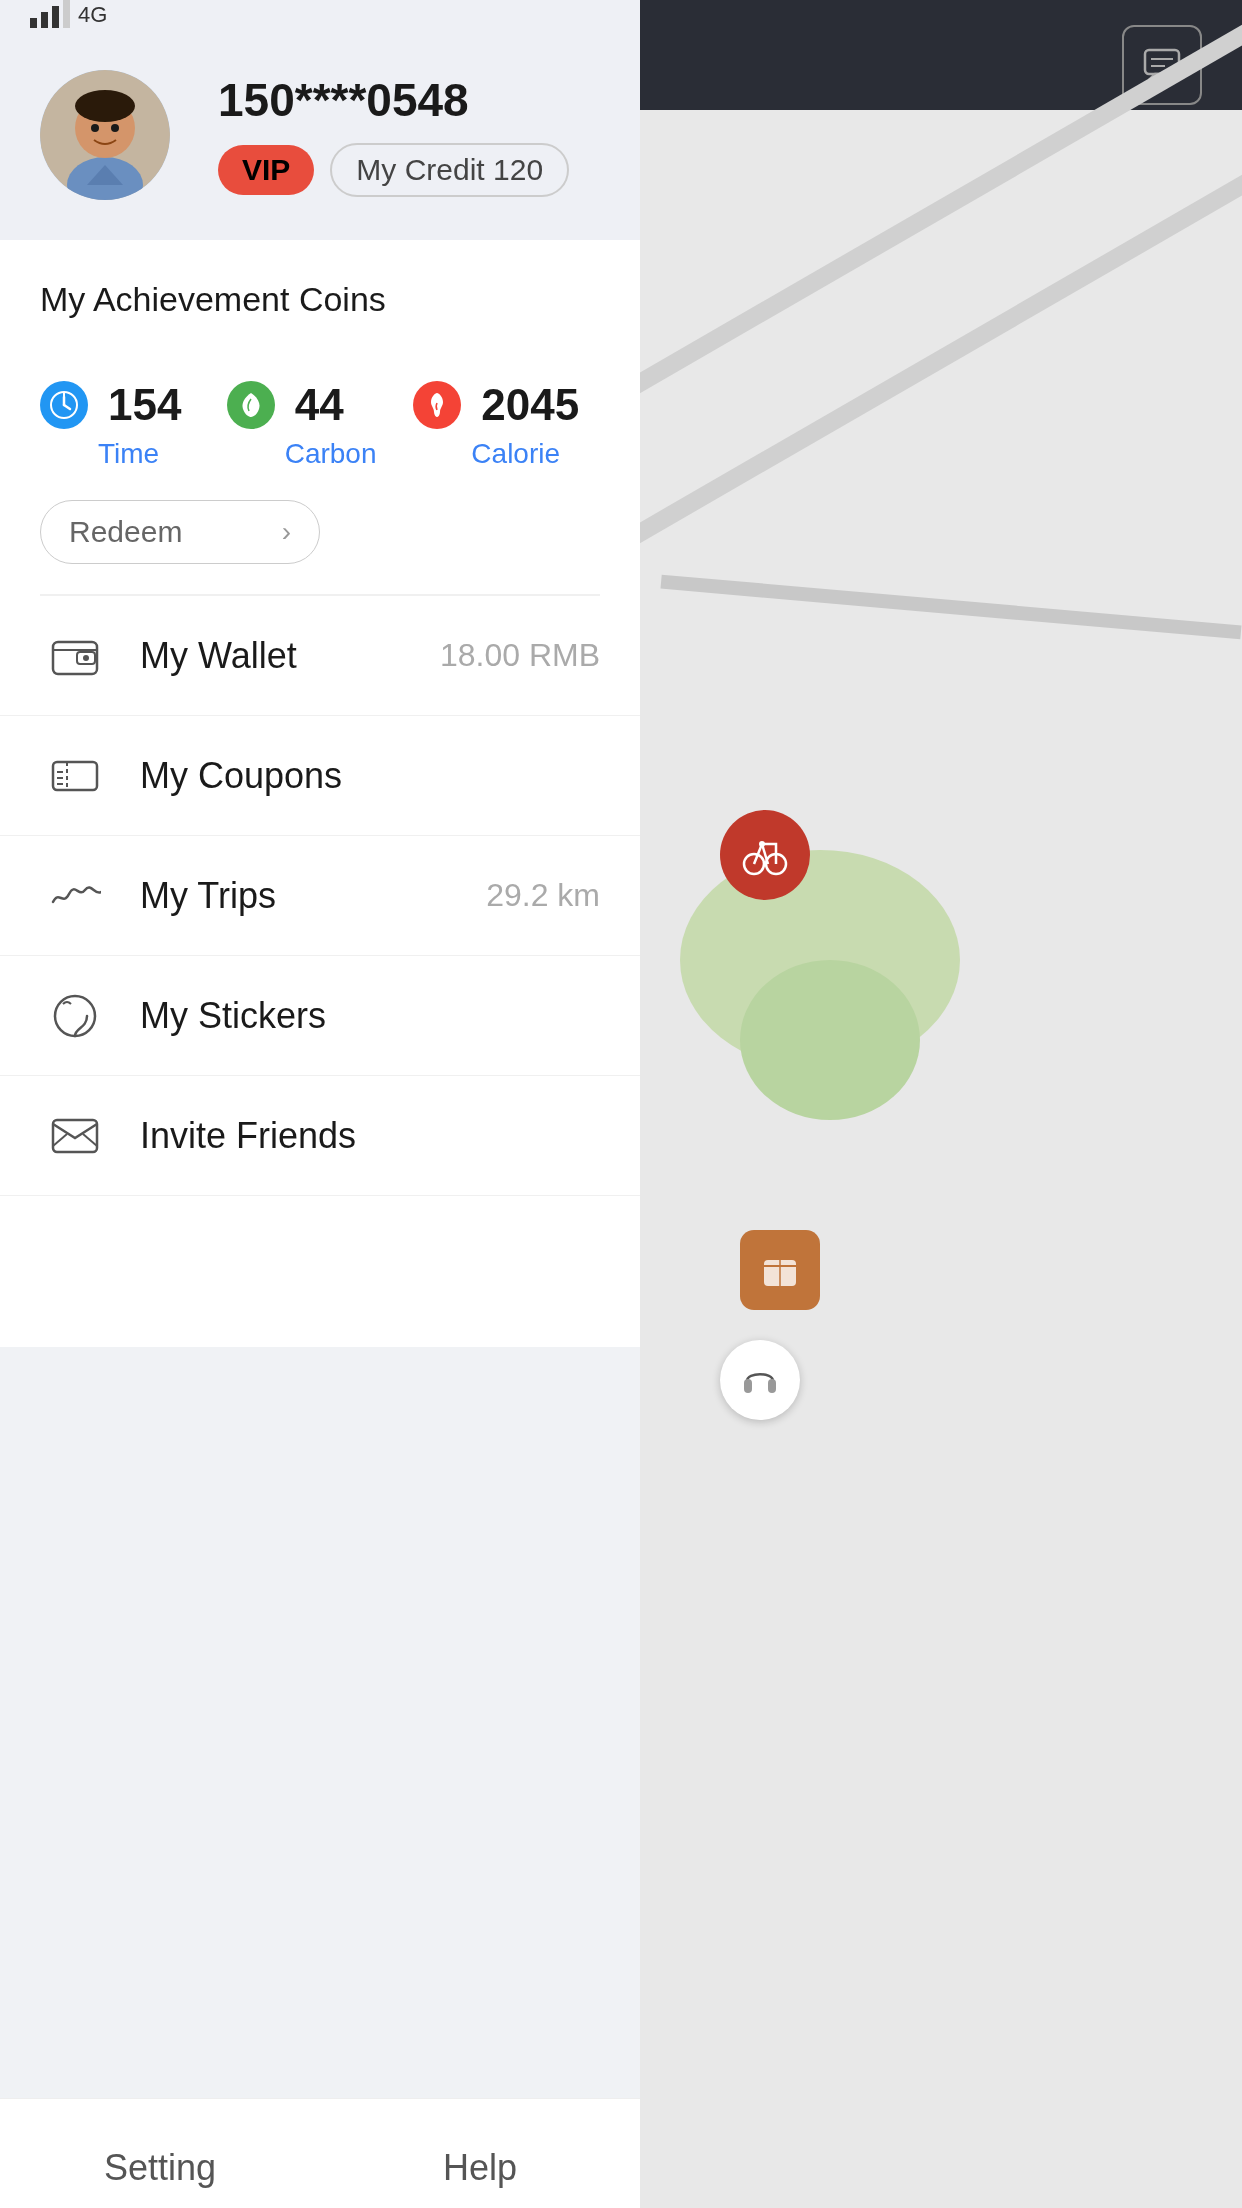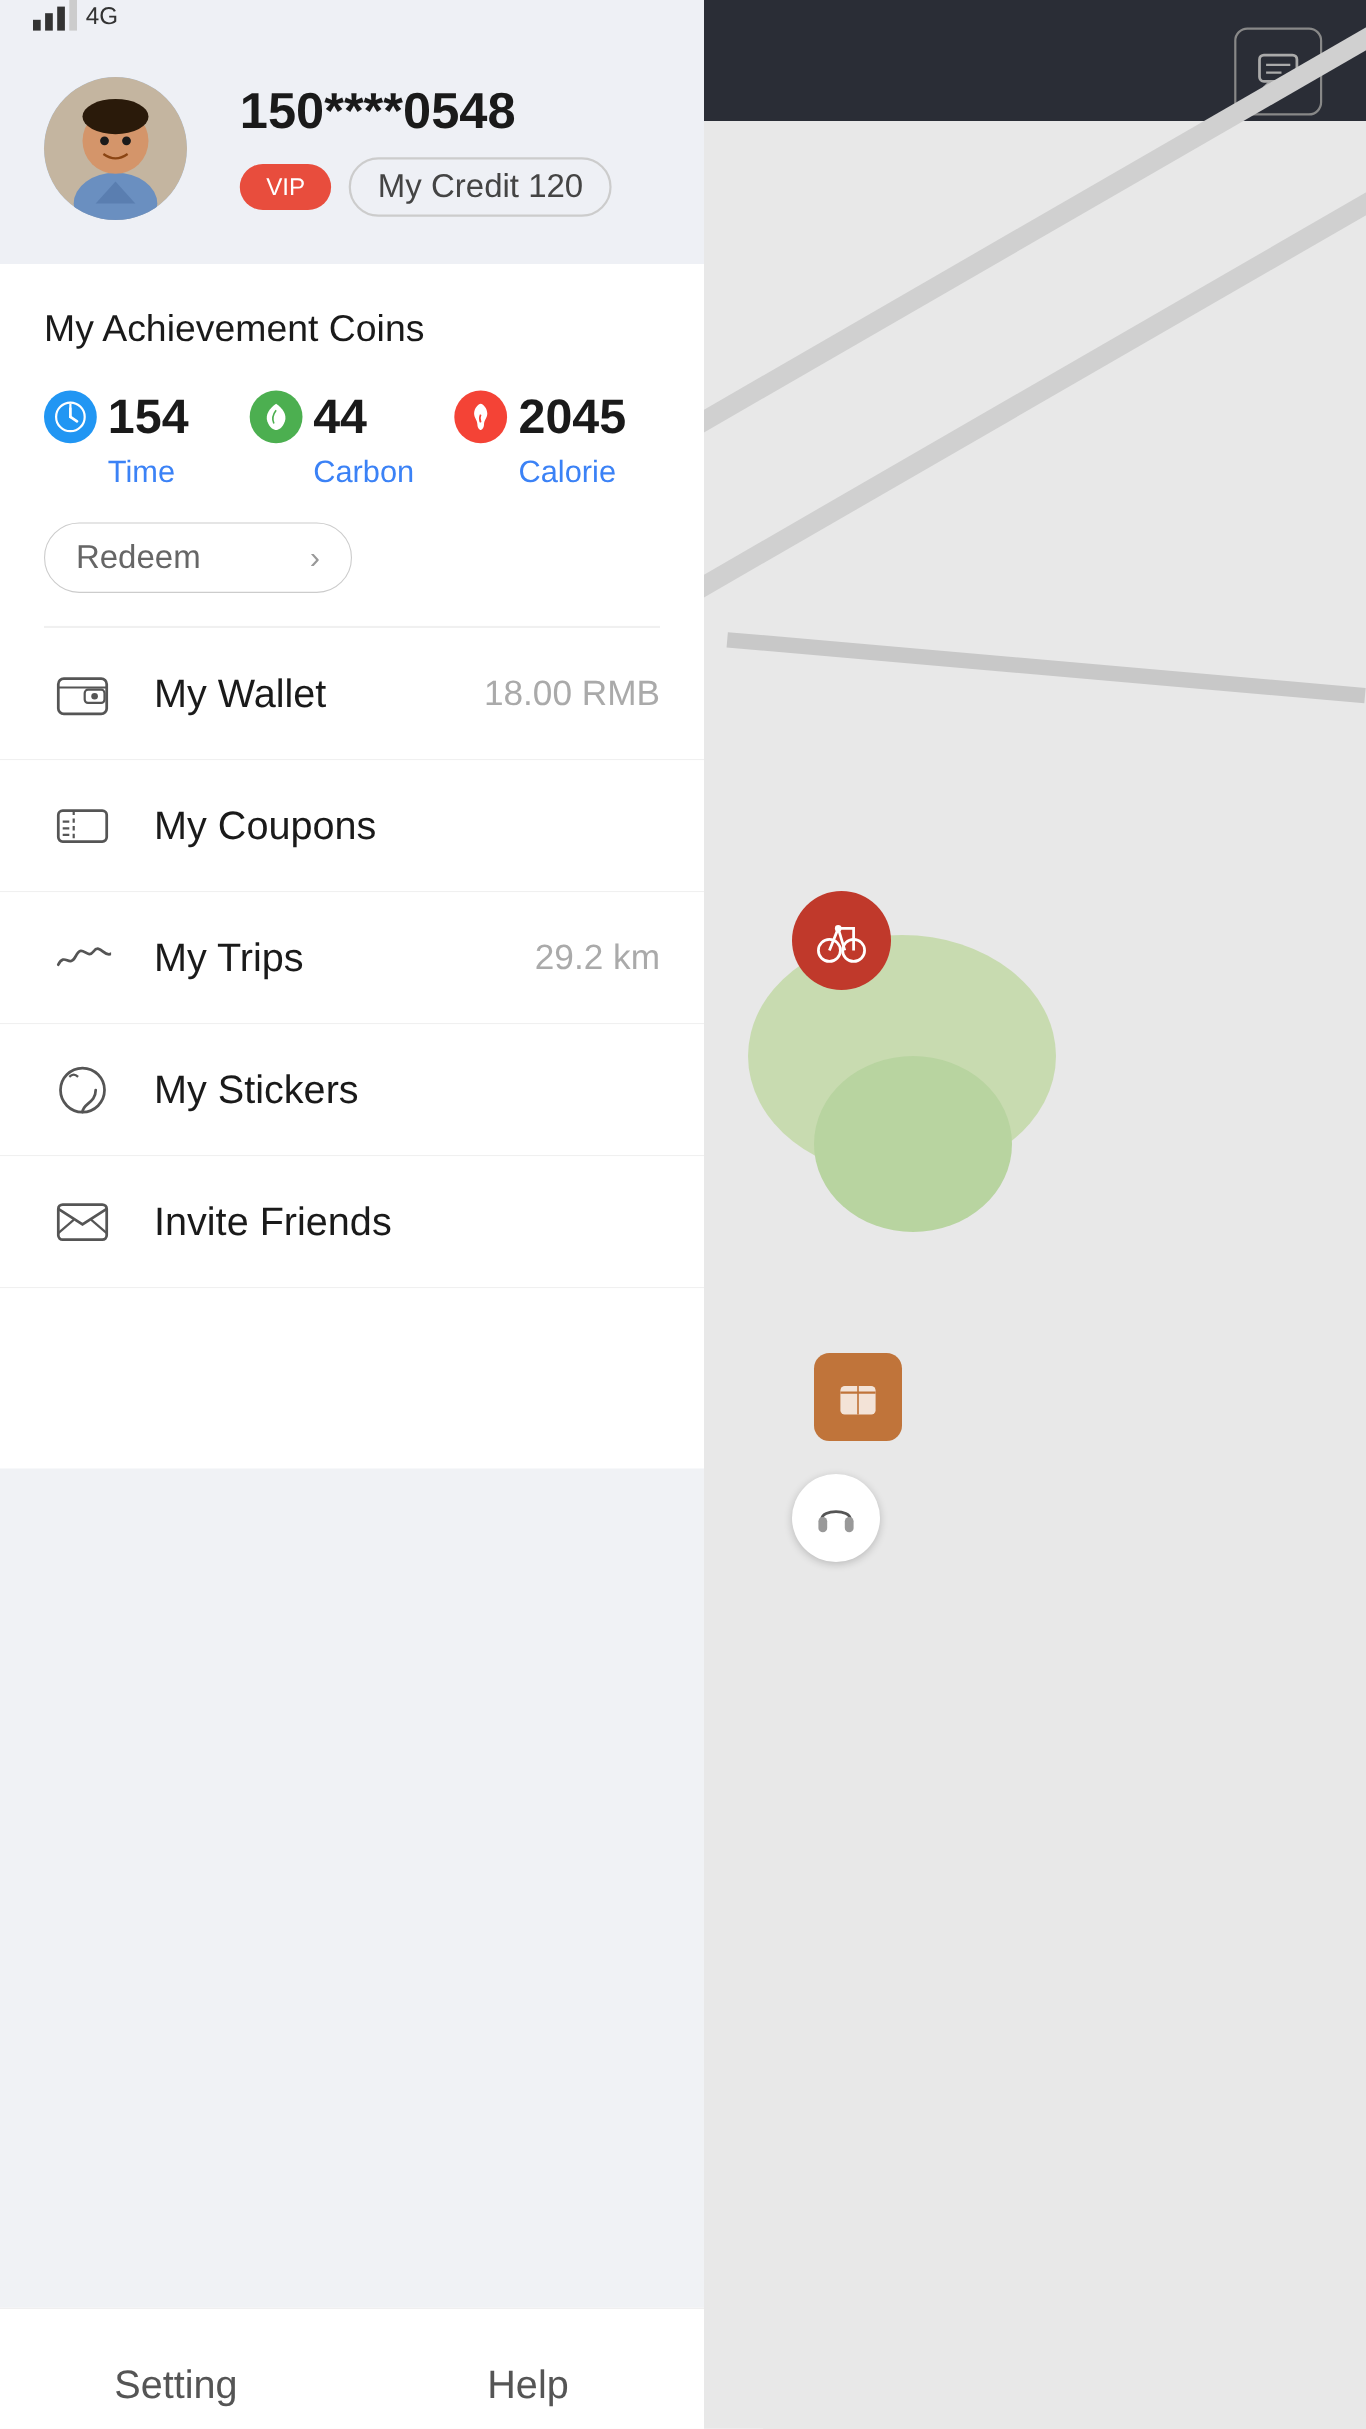--- a/index.html
+++ b/index.html
@@ -135,25 +135,25 @@
       color: #1a1a1a;
       margin-bottom: 16px;
     }
     .profile-badges {
       display: flex;
       gap: 16px;
       align-items: center;
     }
     .vip-badge {
       background: #e84d3d;
-      color: #ffffff;
+      color: #000000;
       padding: 8px 24px;
       border-radius: 30px;
-      font-size: 22px;
-      font-weight: 400;
+      font-size: 30px;
+      font-weight: 700;
     }
     .credit-badge {
       border: 2px solid #ccc;
       color: #444;
       padding: 8px 24px;
       border-radius: 30px;
       font-size: 30px;
     }
 
     
@@ -170,22 +170,24 @@
     .coins-row {
       display: flex;
       gap: 0;
       margin-bottom: 30px;
     }
     .coin-item {
       flex: 1;
     }
     .coin-value-row {
       display: flex;
-      gap: 10px;
+      align-items: center;
+      gap: 20px;
       margin-bottom: 8px;
+      margin-top: 25px;
     }
     .coin-icon {
       width: 48px;
       height: 48px;
       border-radius: 50%;
       display: flex;
       align-items: center;
       justify-content: center;
       flex-shrink: 0;
     }

